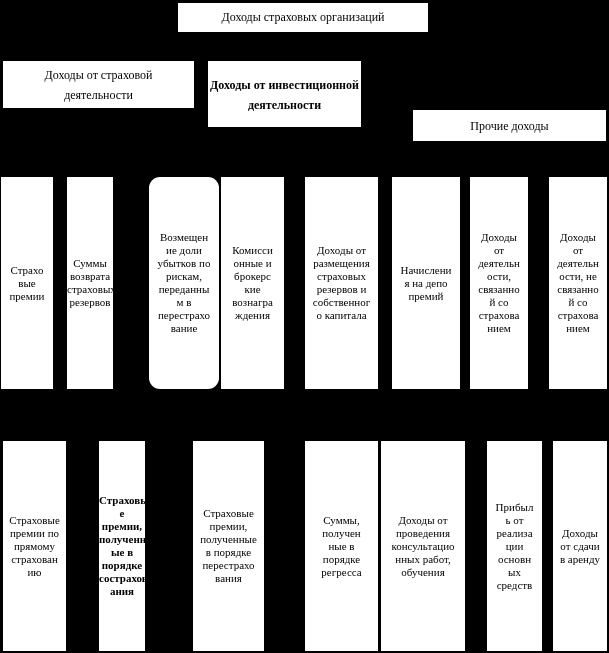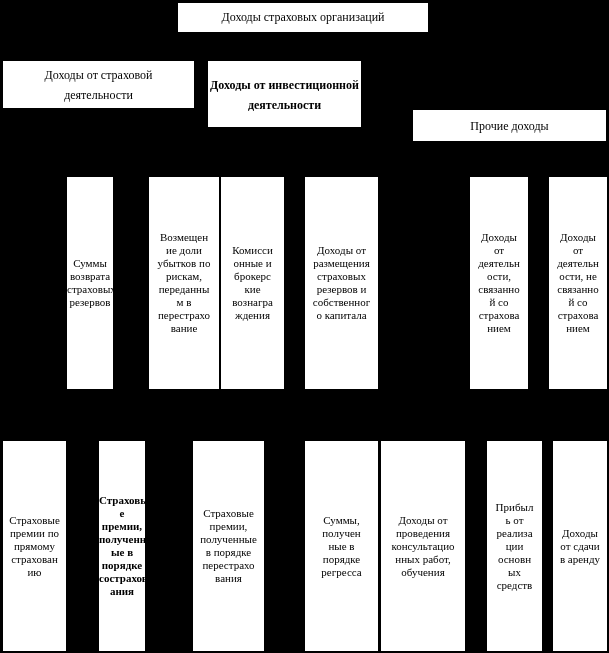--- a/index.html
+++ b/index.html
@@ -30,21 +30,21 @@
   #root-box { left: 178px; top: 3px; width: 250px; height: 29px; font-size: 12px; line-height: 15px; }
   
   .l2 { font-size: 12px; line-height: 20px; }
   #l2-insurance  { left: 3px;   top: 61px; width: 191px; height: 47px; }
   #l2-investment { left: 208px; top: 61px; width: 153px; height: 66px; align-items: flex-start; padding-top: 14px; font-weight: bold; }
   #l2-other      { left: 413px; top: 62px; width: 193px; height: 31px; margin-top: 48px; }
   
   .l3 { top: 177px; height: 212px; font-size: 11px; line-height: 13px; }
   #l3-0 { left: 1px;   width: 52px; }
   #l3-1 { left: 67px;  width: 46px; }
-  #l3-2 { left: 149px; width: 70px; }
+  #l3-2 { left: 149px; width: 70px; border-radius: 11px; }
   #l3-3 { left: 221px; width: 63px; }
   #l3-4 { left: 305px; width: 73px; }
   #l3-5 { left: 392px; width: 68px; }
   #l3-6 { left: 470px; width: 58px; }
   #l3-7 { left: 549px; width: 58px; }
   
   .l4 { top: 441px; height: 210px; font-size: 11px; line-height: 13px; }
   #l4-0 { left: 3px;   width: 63px; }
   #l4-1 { left: 99px;  width: 46px; font-weight: bold; }
   #l4-2 { left: 193px; width: 71px; }
@@ -67,20 +67,25 @@
 деятельности</span>
   </div>
   <div class="node l2" id="l2-investment">
     <span class="lbl">Доходы от инвестиционной
 деятельности</span>
   </div>
   <div class="node l2" id="l2-other">
     <span class="lbl">Прочие доходы</span>
   </div>
 
+  <div class="node l3" id="l3-0">
+    <span class="lbl">Страхо
+вые
+премии</span>
+  </div>
   <div class="node l3" id="l3-1">
     <span class="lbl">Суммы
 возврата
 страховых
 резервов</span>
   </div>
   <div class="node l3" id="l3-2">
     <span class="lbl">Возмещен
 ие доли
 убытков по
@@ -98,20 +103,25 @@
 вознагра
 ждения</span>
   </div>
   <div class="node l3" id="l3-4">
     <span class="lbl">Доходы от
 размещения
 страховых
 резервов и
 собственног
 о капитала</span>
+  </div>
+  <div class="node l3" id="l3-5">
+    <span class="lbl">Начислени
+я на депо
+премий</span>
   </div>
   <div class="node l3" id="l3-6">
     <span class="lbl">Доходы
 от
 деятельн
 ости,
 связанно
 й со
 страхова
 нием</span>

